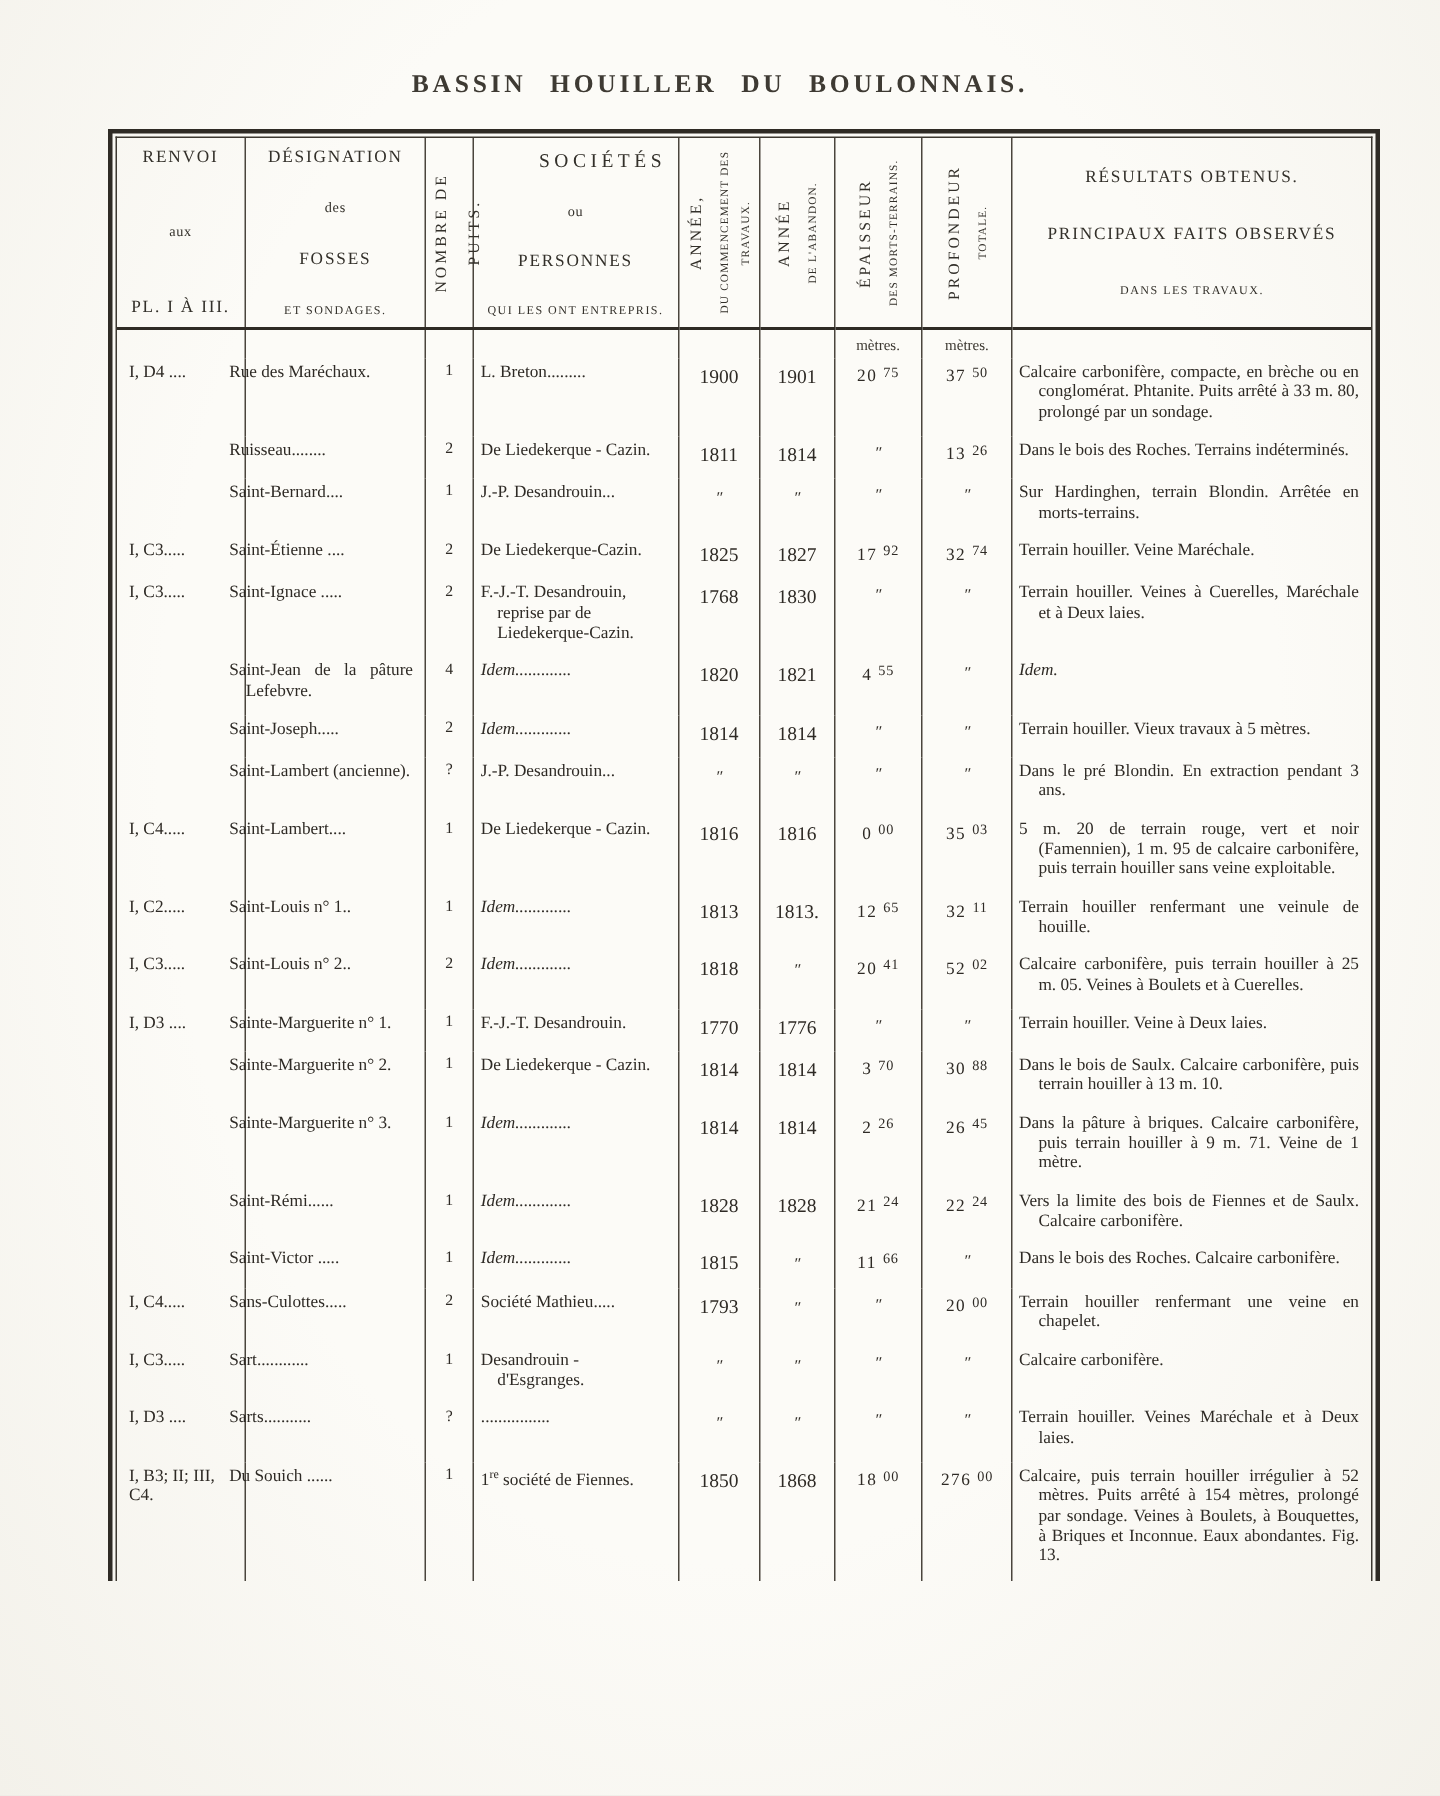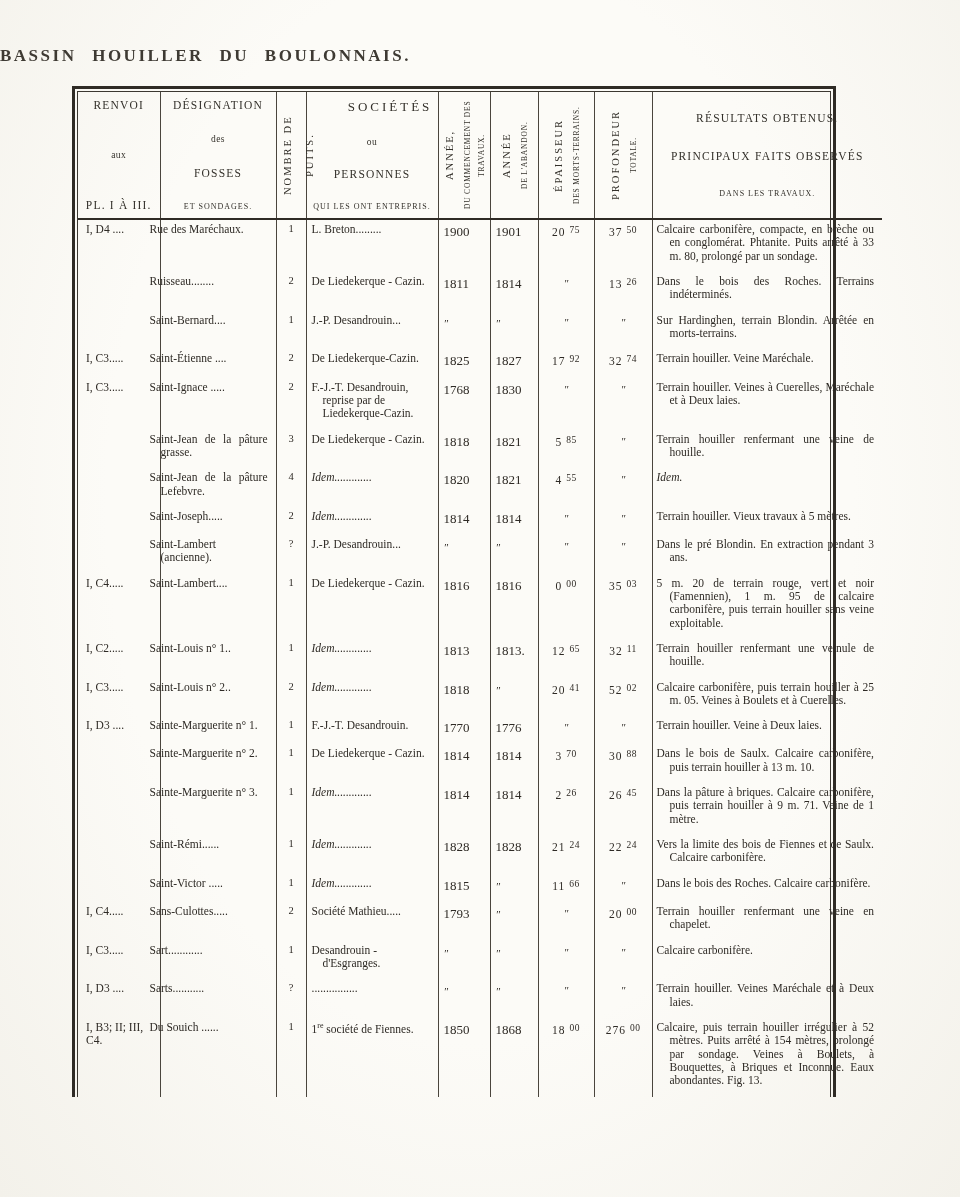--- a/index.html
+++ b/index.html
@@ -8,26 +8,27 @@
     background:#eeece6;
     font-family:"Liberation Serif","DejaVu Serif",serif;
     color:#2e2a25;
   }
   .sheet {
     position:relative; width:960px; height:1197px;
     background: radial-gradient(ellipse at 50% 42%, #fcfbf7 55%, #f3f1ea 100%);
   }
   .page-title {
     position:absolute; top:46px; left:0; right:0;
+    text-align:center;
     font-size:17px; font-weight:bold;
     letter-spacing:2.5px; word-spacing:9px;
     color:#3e3a33;
   }
   .frame-outer {
-    position:absolute; left:72px; top:86px; width:764px;
+    position:absolute; left:72px; top:86px; width:848px;
     box-sizing:border-box;
     border:3px solid #2f2b25; border-bottom:none;
     padding:2px 2px 0 2px;
   }
   .frame-inner { border:1px solid #3c3831; border-bottom:none; }
 
   table.main { width:100%; border-collapse:collapse; table-layout:fixed; }
   table.main th, table.main td { border-right:1px solid #4a453d; }
   table.main th:last-child, table.main td:last-child { border-right:none; }
 
@@ -60,21 +61,21 @@
 
   tbody td {
     vertical-align:top;
     padding:3px 5px 9px 5px;
     font-size:11.5px; line-height:1.16;
   }
   .col-renvoi      { padding-left:8px; padding-right:3px; }
   .col-designation { text-align:justify; padding-left:0; padding-right:8px; text-indent:-11px; }
   .col-puits       { text-align:center; font-size:10.5px; padding-left:1px; padding-right:1px; }
   .col-societe     { padding-left:16px; padding-right:5px; text-indent:-11px; }
-  .col-annee1, .col-annee2 { font-size:13px; padding-top:4px; }
+  .col-annee1, .col-annee2 { text-align:center; font-size:13px; padding-top:4px; }
   .col-epaisseur, .col-profondeur { text-align:center; font-size:11.5px; letter-spacing:1px; padding-top:5px; }
   .col-resultats   { text-align:justify; padding-left:17px; padding-right:8px; text-indent:-13px; }
 
   .num-frac { font-size:9.5px; vertical-align:3px; margin-left:4px; letter-spacing:.5px;font-family:Liberation Serif, serif; }
   .ditto { font-style:italic; font-size:11px; letter-spacing:0; }
   .italic { font-style:italic; }
   tbody sup { font-size:8px; }
 </style>
 </head>
 <body>
@@ -152,20 +153,31 @@
               </div>
             </th>
             <th>
               <div class="h-stack" style="justify-content:space-around;">
                 <span class="h-md">RÉSULTATS OBTENUS.</span>
                 <span class="h-md">PRINCIPAUX FAITS OBSERVÉS</span>
                 <span class="h-xs">DANS LES TRAVAUX.</span>
               </div>
             </th>
           </tr>
+          <tr class="units-row">
+            <td></td>
+            <td></td>
+            <td></td>
+            <td></td>
+            <td></td>
+            <td></td>
+            <td><span>mètres.</span></td>
+            <td><span>mètres.</span></td>
+            <td></td>
+          </tr>
         </thead>
         <tbody>
             <tr>
               <td class="col-renvoi">I, D4 ....</td>
               <td class="col-designation">Rue des Maréchaux.</td>
               <td class="col-puits">1</td>
               <td class="col-societe">L. Breton.........</td>
               <td class="col-annee1">1900</td>
               <td class="col-annee2">1901</td>
               <td class="col-epaisseur"><span class="num-int">20</span><span class="num-frac">75</span></td>
@@ -211,31 +223,20 @@
               <td class="col-puits">2</td>
               <td class="col-societe">F.-J.-T. Desandrouin, reprise par de Liedekerque-Cazin.</td>
               <td class="col-annee1">1768</td>
               <td class="col-annee2">1830</td>
               <td class="col-epaisseur"><span class="ditto">″</span></td>
               <td class="col-profondeur"><span class="ditto">″</span></td>
               <td class="col-resultats">Terrain houiller. Veines à Cuerelles, Maréchale et à Deux laies.</td>
             </tr>
             <tr>
               <td class="col-renvoi"></td>
-              <td class="col-designation">Saint-Jean de la pâture grasse.</td>
-              <td class="col-puits">3</td>
-              <td class="col-societe">De Liedekerque - Cazin.</td>
-              <td class="col-annee1">1818</td>
-              <td class="col-annee2">1821</td>
-              <td class="col-epaisseur"><span class="num-int">5</span><span class="num-frac">85</span></td>
-              <td class="col-profondeur"><span class="ditto">″</span></td>
-              <td class="col-resultats">Terrain houiller renfermant une veine de houille.</td>
-            </tr>
-            <tr>
-              <td class="col-renvoi"></td>
               <td class="col-designation">Saint-Jean de la pâture Lefebvre.</td>
               <td class="col-puits">4</td>
               <td class="col-societe italic">Idem.............</td>
               <td class="col-annee1">1820</td>
               <td class="col-annee2">1821</td>
               <td class="col-epaisseur"><span class="num-int">4</span><span class="num-frac">55</span></td>
               <td class="col-profondeur"><span class="ditto">″</span></td>
               <td class="col-resultats italic">Idem.</td>
             </tr>
             <tr>

